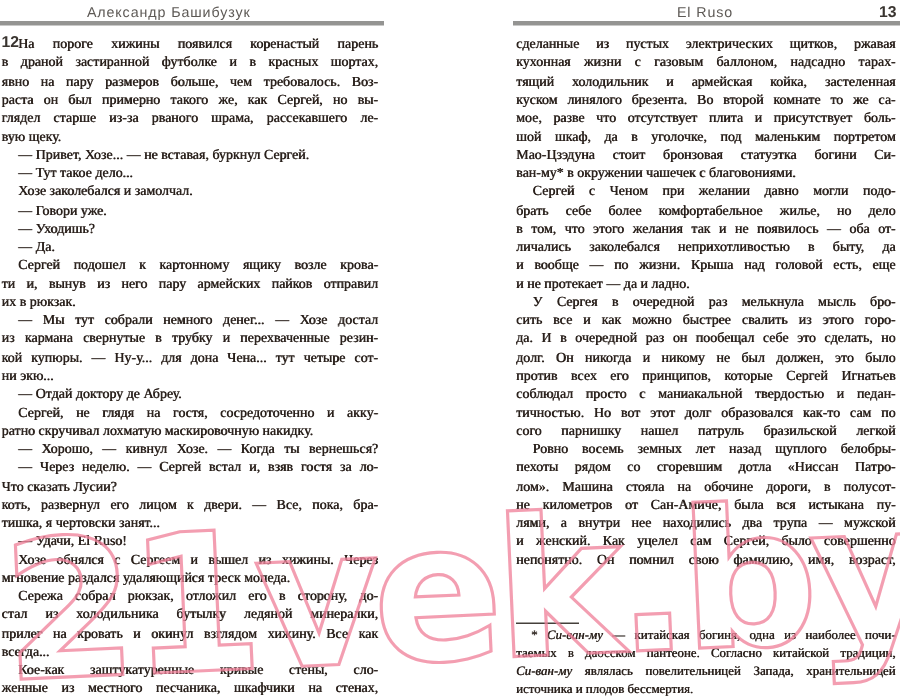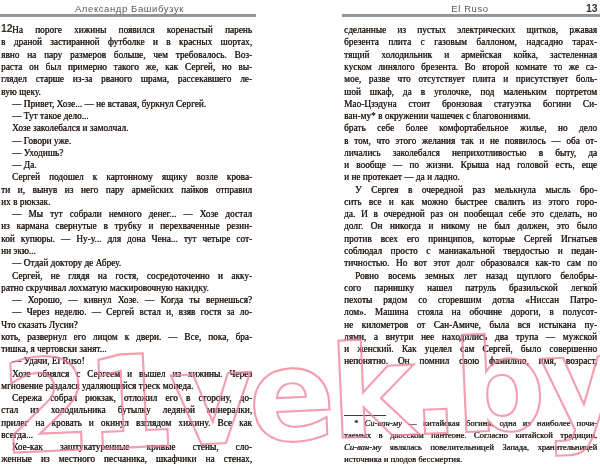--- a/index.html
+++ b/index.html
@@ -1,21 +1,21 @@
 <!DOCTYPE html>
 <html><head>
 <meta charset="utf-8">
 <style>
   html,body{margin:0;padding:0;width:600px;height:464px;overflow:hidden;background:#ffffff;}
   body{position:relative;font-family:"Liberation Serif",serif;}
 
   
   .running-head{position:absolute;top:3px;font-family:"Liberation Sans",sans-serif;
     font-size:9.5px;color:#5d5955;letter-spacing:0.6px;white-space:nowrap;}
-  #head-left{left:17px;width:225px;text-align:center;}
+  #head-left{left:0;width:225px;text-align:center;}
   #head-right{left:342px;width:256px;text-align:center;}
   .page-num{position:absolute;top:2px;font-family:"Liberation Sans",sans-serif;
     font-size:10.5px;font-weight:bold;color:#39342f;}
   #pn-left{left:1px;margin-top:20px;}
   #pn-right{left:586px;}
   .head-rule{position:absolute;top:13.5px;height:3px;background:#949492;}
   #rule-left{left:0;width:256px;}
   #rule-right{left:342px;width:258px;}
 
   
@@ -87,41 +87,42 @@
     <div class="ln e">мгновение раздался удаляющийся треск мопеда.</div>
     <div class="ln i">Сережа собрал рюкзак, отложил его в сторону, до-</div>
     <div class="ln">стал из холодильника бутылку ледяной минералки,</div>
     <div class="ln">прилег на кровать и окинул взглядом хижину. Все как</div>
     <div class="ln e">всегда...</div>
     <div class="ln i">Кое-как заштукатуренные кривые стены, сло-</div>
     <div class="ln">женные из местного песчаника, шкафчики на стенах,</div>
   </div>
 <div class="col" id="col-right">
     <div class="ln">сделанные из пустых электрических щитков, ржавая</div>
-    <div class="ln">брезента плита с газовым баллоном, надсадно тарах-</div>
+    <div class="ln">кухонная жизни с газовым баллоном, надсадно тарах-</div>
     <div class="ln">тящий холодильник и армейская койка, застеленная</div>
     <div class="ln">куском линялого брезента. Во второй комнате то же са-</div>
     <div class="ln">мое, разве что отсутствует плита и присутствует боль-</div>
     <div class="ln">шой шкаф, да в уголочке, под маленьким портретом</div>
     <div class="ln">Мао-Цзэдуна стоит бронзовая статуэтка богини Си-</div>
     <div class="ln e">ван-му* в окружении чашечек с благовониями.</div>
+    <div class="ln i">Сергей с Ченом при желании давно могли подо-</div>
     <div class="ln">брать себе более комфортабельное жилье, но дело</div>
     <div class="ln">в том, что этого желания так и не появилось — оба от-</div>
     <div class="ln">личались заколебался неприхотливостью в быту, да</div>
     <div class="ln">и вообще — по жизни. Крыша над головой есть, еще</div>
     <div class="ln e">и не протекает — да и ладно.</div>
     <div class="ln i">У Сергея в очередной раз мелькнула мысль бро-</div>
     <div class="ln">сить все и как можно быстрее свалить из этого горо-</div>
     <div class="ln">да. И в очередной раз он пообещал себе это сделать, но</div>
     <div class="ln">долг. Он никогда и никому не был должен, это было</div>
     <div class="ln">против всех его принципов, которые Сергей Игнатьев</div>
     <div class="ln">соблюдал просто с маниакальной твердостью и педан-</div>
     <div class="ln">тичностью. Но вот этот долг образовался как-то сам по</div>
+    <div class="ln">сого парнишку нашел патруль бразильской легкой</div>
     <div class="ln i">Ровно восемь земных лет назад щуплого белобры-</div>
-    <div class="ln">сого парнишку нашел патруль бразильской легкой</div>
     <div class="ln">пехоты рядом со сгоревшим дотла «Ниссан Патро-</div>
     <div class="ln">лом». Машина стояла на обочине дороги, в полусот-</div>
     <div class="ln">не километров от Сан-Амиче, была вся истыкана пу-</div>
     <div class="ln">лями, а внутри нее находились два трупа — мужской</div>
     <div class="ln">и женский. Как уцелел сам Сергей, было совершенно</div>
     <div class="ln">непонятно. Он помнил свою фамилию, имя, возраст,</div>
   </div>
 
 <div id="fn-sep"></div>
 <div id="footnote">

